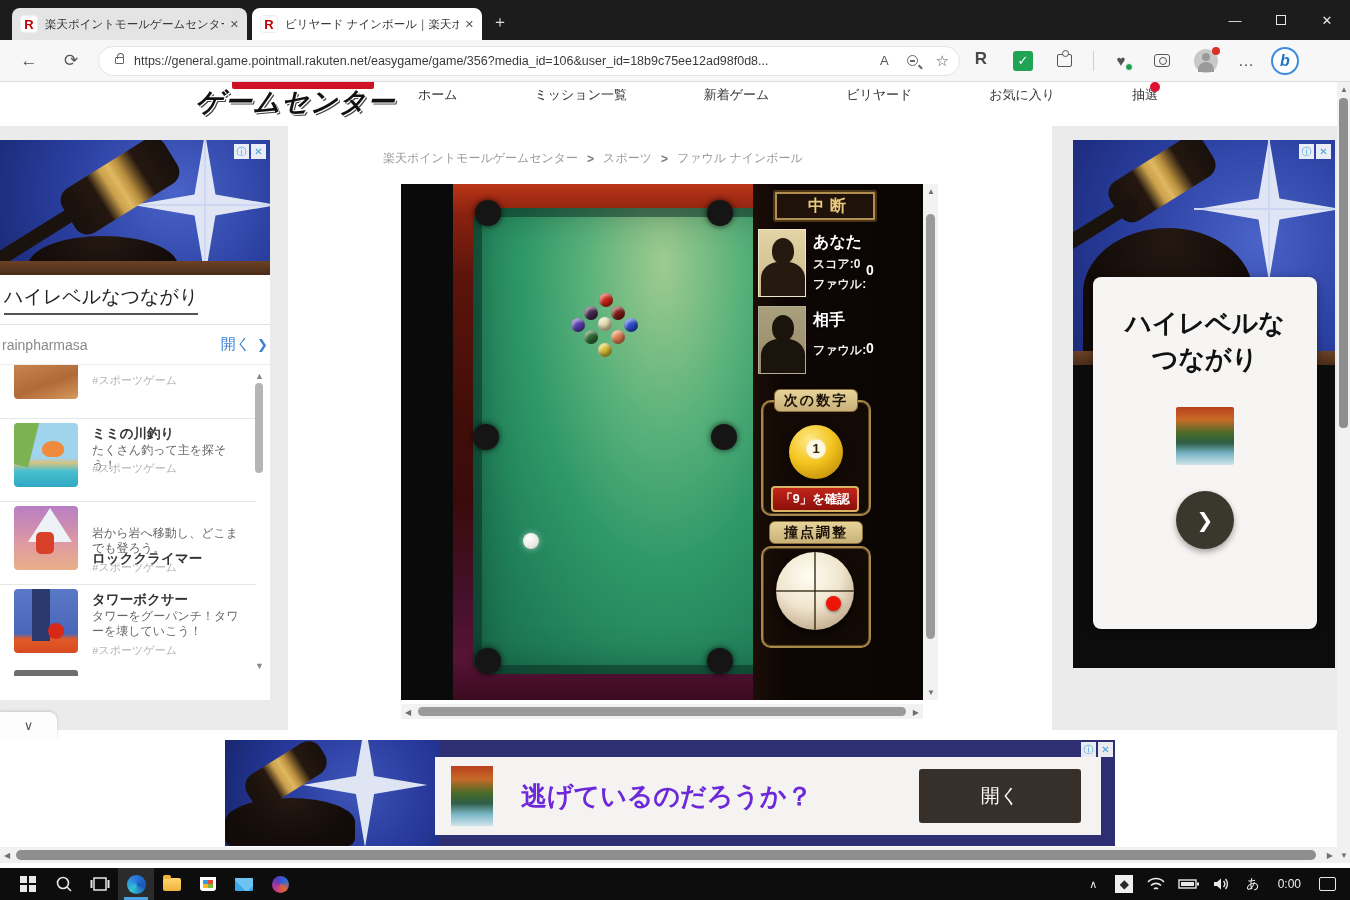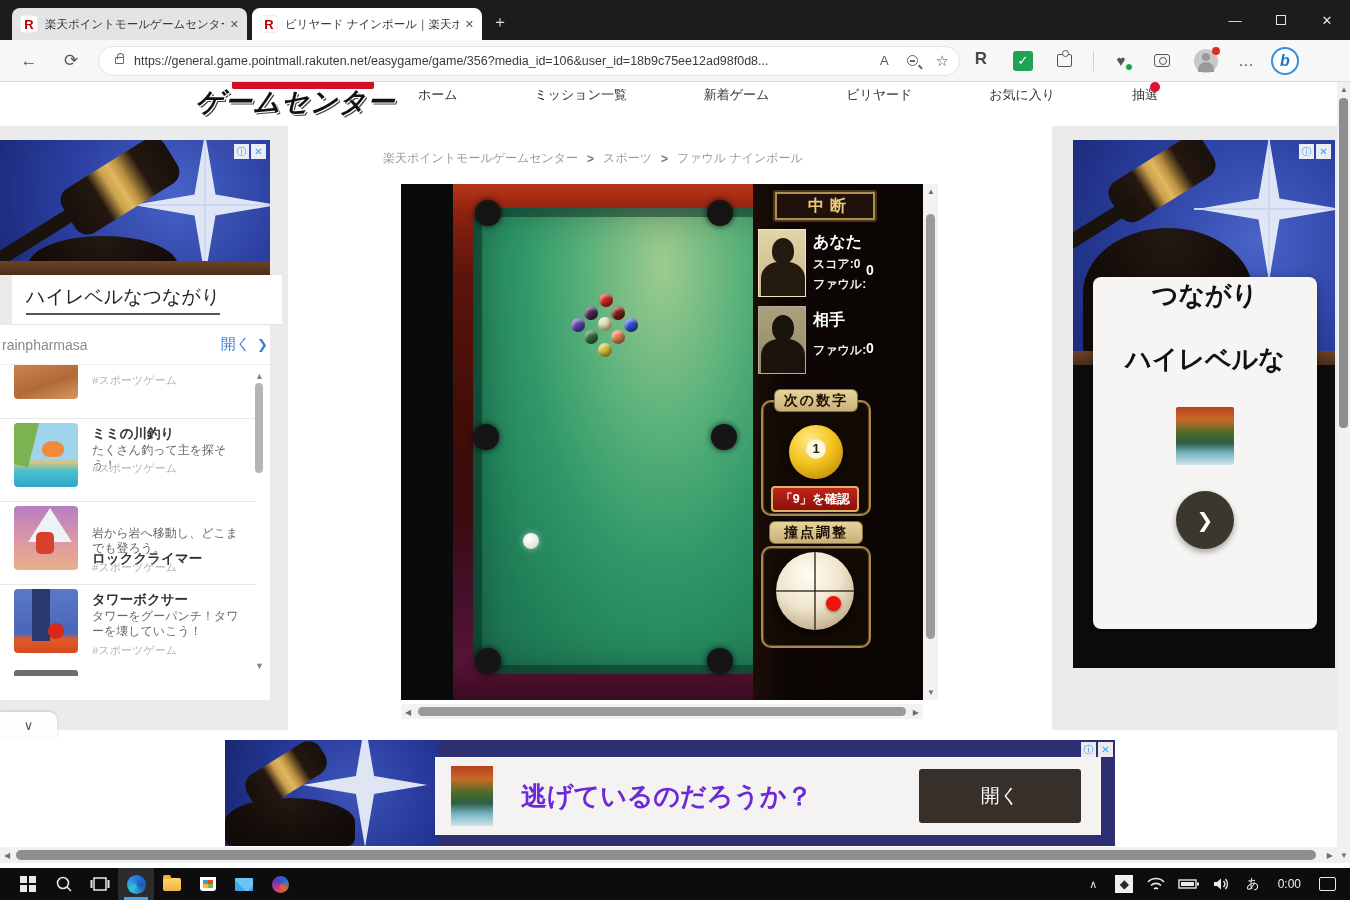--- a/index.html
+++ b/index.html
@@ -62,21 +62,21 @@
 
   
   .left-ad-img { position:absolute; left:0; top:58px; width:270px; height:135px; overflow:hidden; background:radial-gradient(circle at 65% 40%, #4a63c8 0%, #2a3fa0 55%, #1b2a78 100%); }
   .nato-star { position:absolute; right:-20px; top:-10px; }
   .gavel-head { position:absolute; left:60px; top:20px; width:120px; height:52px; background:linear-gradient(90deg,#17100c 0%,#241710 30%,#caa04c 42%,#e0b860 50%,#b98f3e 58%,#241710 72%,#17100c 100%); border-radius:14px; transform:rotate(-32deg); }
   .gavel-handle { position:absolute; left:-10px; top:90px; width:90px; height:14px; background:#1a120d; border-radius:7px; transform:rotate(-32deg); }
   .gavel-base { position:absolute; left:28px; top:96px; width:150px; height:60px; background:radial-gradient(ellipse at 50% 0%, #241812 0%, #120b08 70%); border-radius:50% 50% 8px 8px; }
   .wood-strip { position:absolute; left:0; bottom:0; width:100%; height:14px; background:linear-gradient(180deg,#6b4226,#4a2c18); }
   .ad-badges { position:absolute; display:flex; gap:2px; }
   .ad-badge { width:15px; height:15px; background:rgba(255,255,255,.9); color:#3da0d8; font-size:10px; display:flex; align-items:center; justify-content:center; }
-  .left-ad-title-row { position:absolute; left:12px; top:193px; width:270px; height:50px; background:#fff; border-bottom:1px solid #e2e2e2; display:flex; align-items:center; padding-left:14px; }
+  .left-ad-title-row { position:absolute; left:0; top:193px; width:270px; height:50px; background:#fff; border-bottom:1px solid #e2e2e2; display:flex; align-items:center; padding-left:4px; }
   .left-ad-title { font-size:19px; color:#222; border-bottom:2px solid #555; padding-bottom:3px; }
   .left-ad-src-row { position:absolute; left:0; top:243px; width:270px; height:40px; background:#fff; display:flex; align-items:center; padding:0 2px; border-bottom:1px solid #eee; }
   .ad-source { font-size:14px; color:#8a8a8a; flex:1; }
   .ad-open { font-size:15px; color:#3d7fd6; }
   .ad-open-arrow { font-size:13px; color:#3d7fd6; margin-left:6px; font-weight:bold; }
 
   
   .game-list { position:absolute; left:0; top:283px; width:270px; height:335px; background:#fff; overflow:hidden; }
   .g-item { position:absolute; left:0; width:248px; padding-left:14px; }
   .g-thumb { position:absolute; left:14px; width:64px; border-radius:4px; }
@@ -397,22 +397,22 @@
         <div class="gavel-head" style="left:34px; top:16px; width:110px; height:46px;"></div>
         <div class="gavel-handle" style="left:-20px; top:78px;"></div>
         <div class="gavel-base" style="left:10px; top:88px; width:170px; height:130px;"></div>
         <div class="wood-strip"></div>
       </div>
       <div class="ad-badges" style="right:4px; top:4px;">
         <span class="ad-badge">ⓘ</span>
         <span class="ad-badge">✕</span>
       </div>
       <div class="right-card">
+        <div class="right-title" style="margin-top:28px;">ハイレベルな</div>
         <div class="right-title">つながり</div>
-        <div class="right-title" style="margin-top:28px;">ハイレベルな</div>
         <div class="autumn right-autumn"></div>
         <div class="right-circle">
             <span>❯</span>
           </div>
       </div>
     </div>
 
     <div class="bottom-ad">
       <div class="bottom-ad-img">
         <svg class="nato-star" style="right:10px; top:-20px;" width="130" height="130" viewBox="0 0 100 100">

